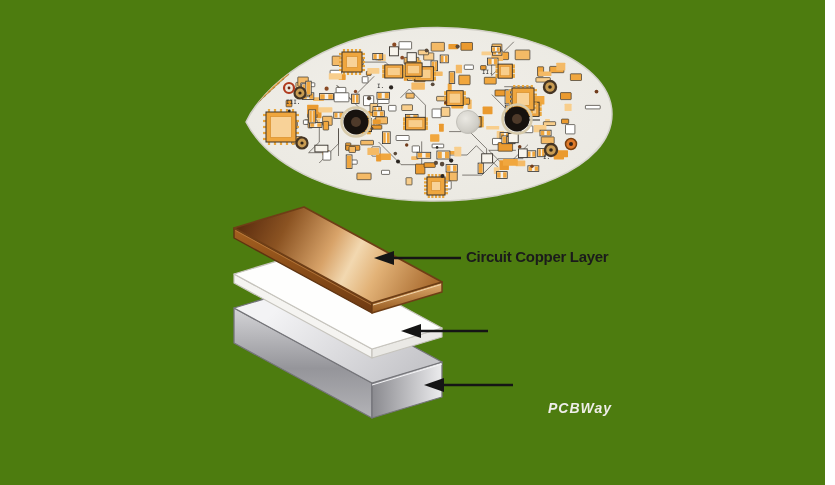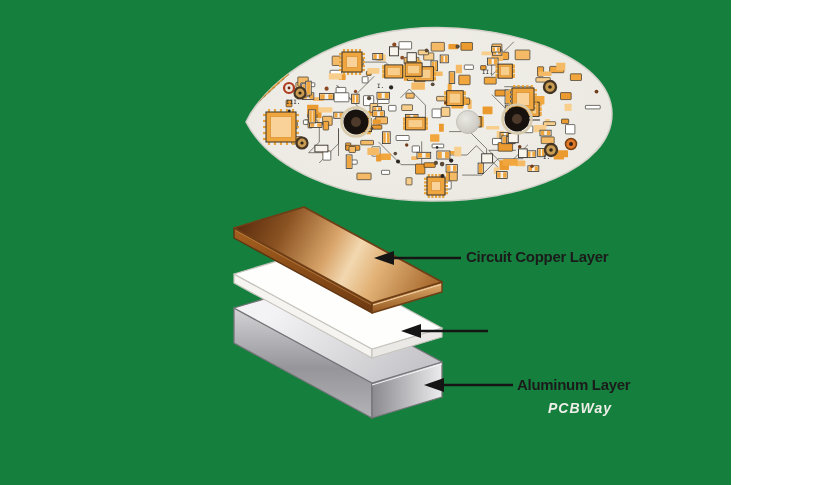--- a/index.html
+++ b/index.html
@@ -1,17 +1,17 @@
 <!DOCTYPE html>
 <html><head>
 <meta charset="utf-8">
 <style>
   html,body{margin:0;padding:0;background:#ffffff;}
   .stage{
-    position:relative;width:731px;height:485px;background:#15803d;
+    position:relative;width:825px;height:485px;background:#4d7c0f;
     overflow:hidden;font-family:"Liberation Sans",sans-serif;
   }
   .stage svg{position:absolute;left:0;top:0;}
   .layer-label{
     position:absolute;white-space:nowrap;color:#1b1b1b;
     font:600 15px/18px "Liberation Sans",sans-serif;letter-spacing:-0.3px;
   }
   #lab-copper{left:466px;top:248px;}
   #lab-dielectric{left:492px;top:322px;}
   #lab-aluminum{left:517px;top:376px;}
@@ -627,16 +627,15 @@
       <line x1="419" y1="331" x2="488" y2="331" stroke="#151515" stroke-width="2.4"></line>
       <polygon points="401,331 421,324 421,338"></polygon>
     </g>
     <g fill="#151515">
       <line x1="442" y1="385" x2="513" y2="385" stroke="#151515" stroke-width="2.4"></line>
       <polygon points="424,385 444,378 444,392"></polygon>
     </g>
   </svg>
 
   <div class="layer-label" id="lab-copper">Circuit Copper Layer</div>
-  <div class="layer-label" id="lab-aluminum">Aluminum Layer</div>
 
   <div class="watermark">PCBWay</div>
 </div>
 
 </body></html>

